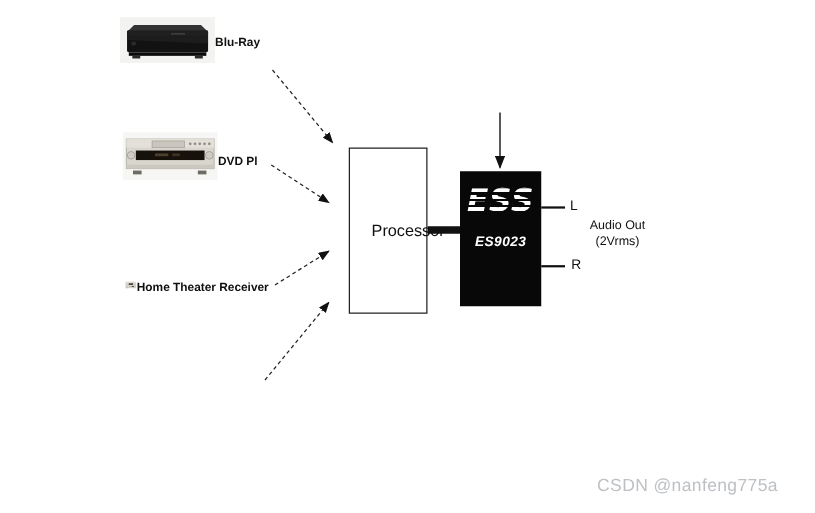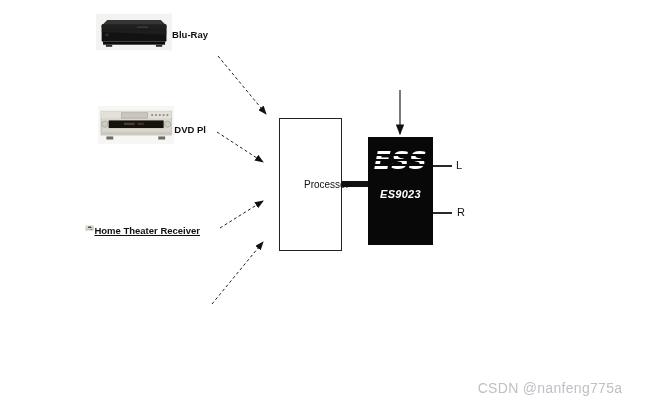--- a/index.html
+++ b/index.html
@@ -6,21 +6,21 @@
   #canvas{position:relative;width:652px;height:410px;background:#ffffff;overflow:hidden;
           font-family:"Liberation Sans",sans-serif;color:#111;}
   .abs{position:absolute;}
   
   .device{position:absolute;display:flex;flex-direction:row;align-items:center;}
   .device .art{display:block;}
   .device .lbl{font-weight:bold;font-size:9.5px;letter-spacing:0;color:#101010;text-align:center;white-space:nowrap;}
   
   #processor{left:279px;top:118px;width:63px;height:133px;box-sizing:border-box;
              border:1.5px solid #222;background:#fff;display:flex;align-items:center;justify-content:center;}
-  #processor .txt{font-size:10px;color:#111;padding-left:32px;}
+  #processor .txt{font-size:13px;color:#111;padding-left:32px;}
   
   #dac{left:368px;top:137px;width:65px;height:108px;background:#080808;display:flex;flex-direction:column;
        align-items:center;color:#fff;}
   .ess-logo{position:relative;margin-top:11px;font-family:"DejaVu Sans",sans-serif;
             font-style:italic;font-weight:900;font-size:25px;line-height:26px;letter-spacing:0.5px;color:#fff;}
   .ess-logo .stripes{position:absolute;left:-4px;right:-4px;top:3px;bottom:1px;
             background:repeating-linear-gradient(to bottom,transparent 0 3px,#080808 3px 5px);}
   .part-num{margin-top:14px;font-family:"Liberation Sans",sans-serif;font-style:italic;font-weight:bold;
             font-size:11px;color:#fff;letter-spacing:0.3px;}
   
@@ -67,21 +67,21 @@
       <rect x="52" y="22" width="8" height="3" fill="#3c3224"></rect>
       <circle cx="9" cy="24" r="4" fill="#cfccc4" stroke="#9a978f" stroke-width="0.8"></circle>
       <circle cx="91" cy="24" r="4" fill="#cfccc4" stroke="#9a978f" stroke-width="0.8"></circle>
       <rect x="4" y="34" width="92" height="4" fill="#cbc8c0"></rect>
       <rect x="11" y="40" width="9" height="4" fill="#6e6b63"></rect>
       <rect x="79" y="40" width="9" height="4" fill="#6e6b63"></rect>
     </svg>
     <div class="lbl" style="margin-top:9px;">DVD Pl</div>
   </div>
 
-  <div class="device" style="left:85px;top:191px;width:115px;text-decoration:underline;">
+  <div class="device" style="left:100px;top:191px;width:115px;">
     <svg class="art" width="112" height="74" viewBox="0 0 112 74">
       <rect x="0" y="0" width="112" height="74" fill="#f6f6f4"></rect>
       <polygon points="16,7 95,7 105,16 8,16" fill="#eae8e3" stroke="#c6c4bf" stroke-width="0.8"></polygon>
       <polygon points="105,16 109,21 109,58 103,64 103,16" fill="#c9c6bf"></polygon>
       <rect x="8" y="16" width="95" height="47" fill="#dcd9d2" stroke="#b3b0a9" stroke-width="0.8"></rect>
       <circle cx="22" cy="32" r="8.5" fill="#e6e3dc" stroke="#97948c" stroke-width="1"></circle>
       <circle cx="22" cy="32" r="5.5" fill="#d3d0c8" stroke="#a8a59d" stroke-width="0.6"></circle>
       <circle cx="88" cy="32" r="8.5" fill="#e6e3dc" stroke="#97948c" stroke-width="1"></circle>
       <circle cx="88" cy="32" r="5.5" fill="#d3d0c8" stroke="#a8a59d" stroke-width="0.6"></circle>
       <rect x="36" y="21" width="40" height="14" fill="#1c150d"></rect>
@@ -123,16 +123,20 @@
     <div class="ess-logo">
       <span>ESS</span>
       <i class="stripes"></i>
     </div>
     <div class="part-num">ES9023</div>
   </div>
 
   <div class="pin-lbl" style="left:456px;top:159px;">L</div>
   <div class="pin-lbl" style="left:457px;top:206px;">R</div>
 
+  <div id="audio-out" class="abs">
+    <div>Audio Out</div>
+    <div>(2Vrms)</div>
+  </div>
 
   <div id="watermark" class="abs">CSDN @nanfeng775a</div>
 
 </div>
 
 </body></html>

